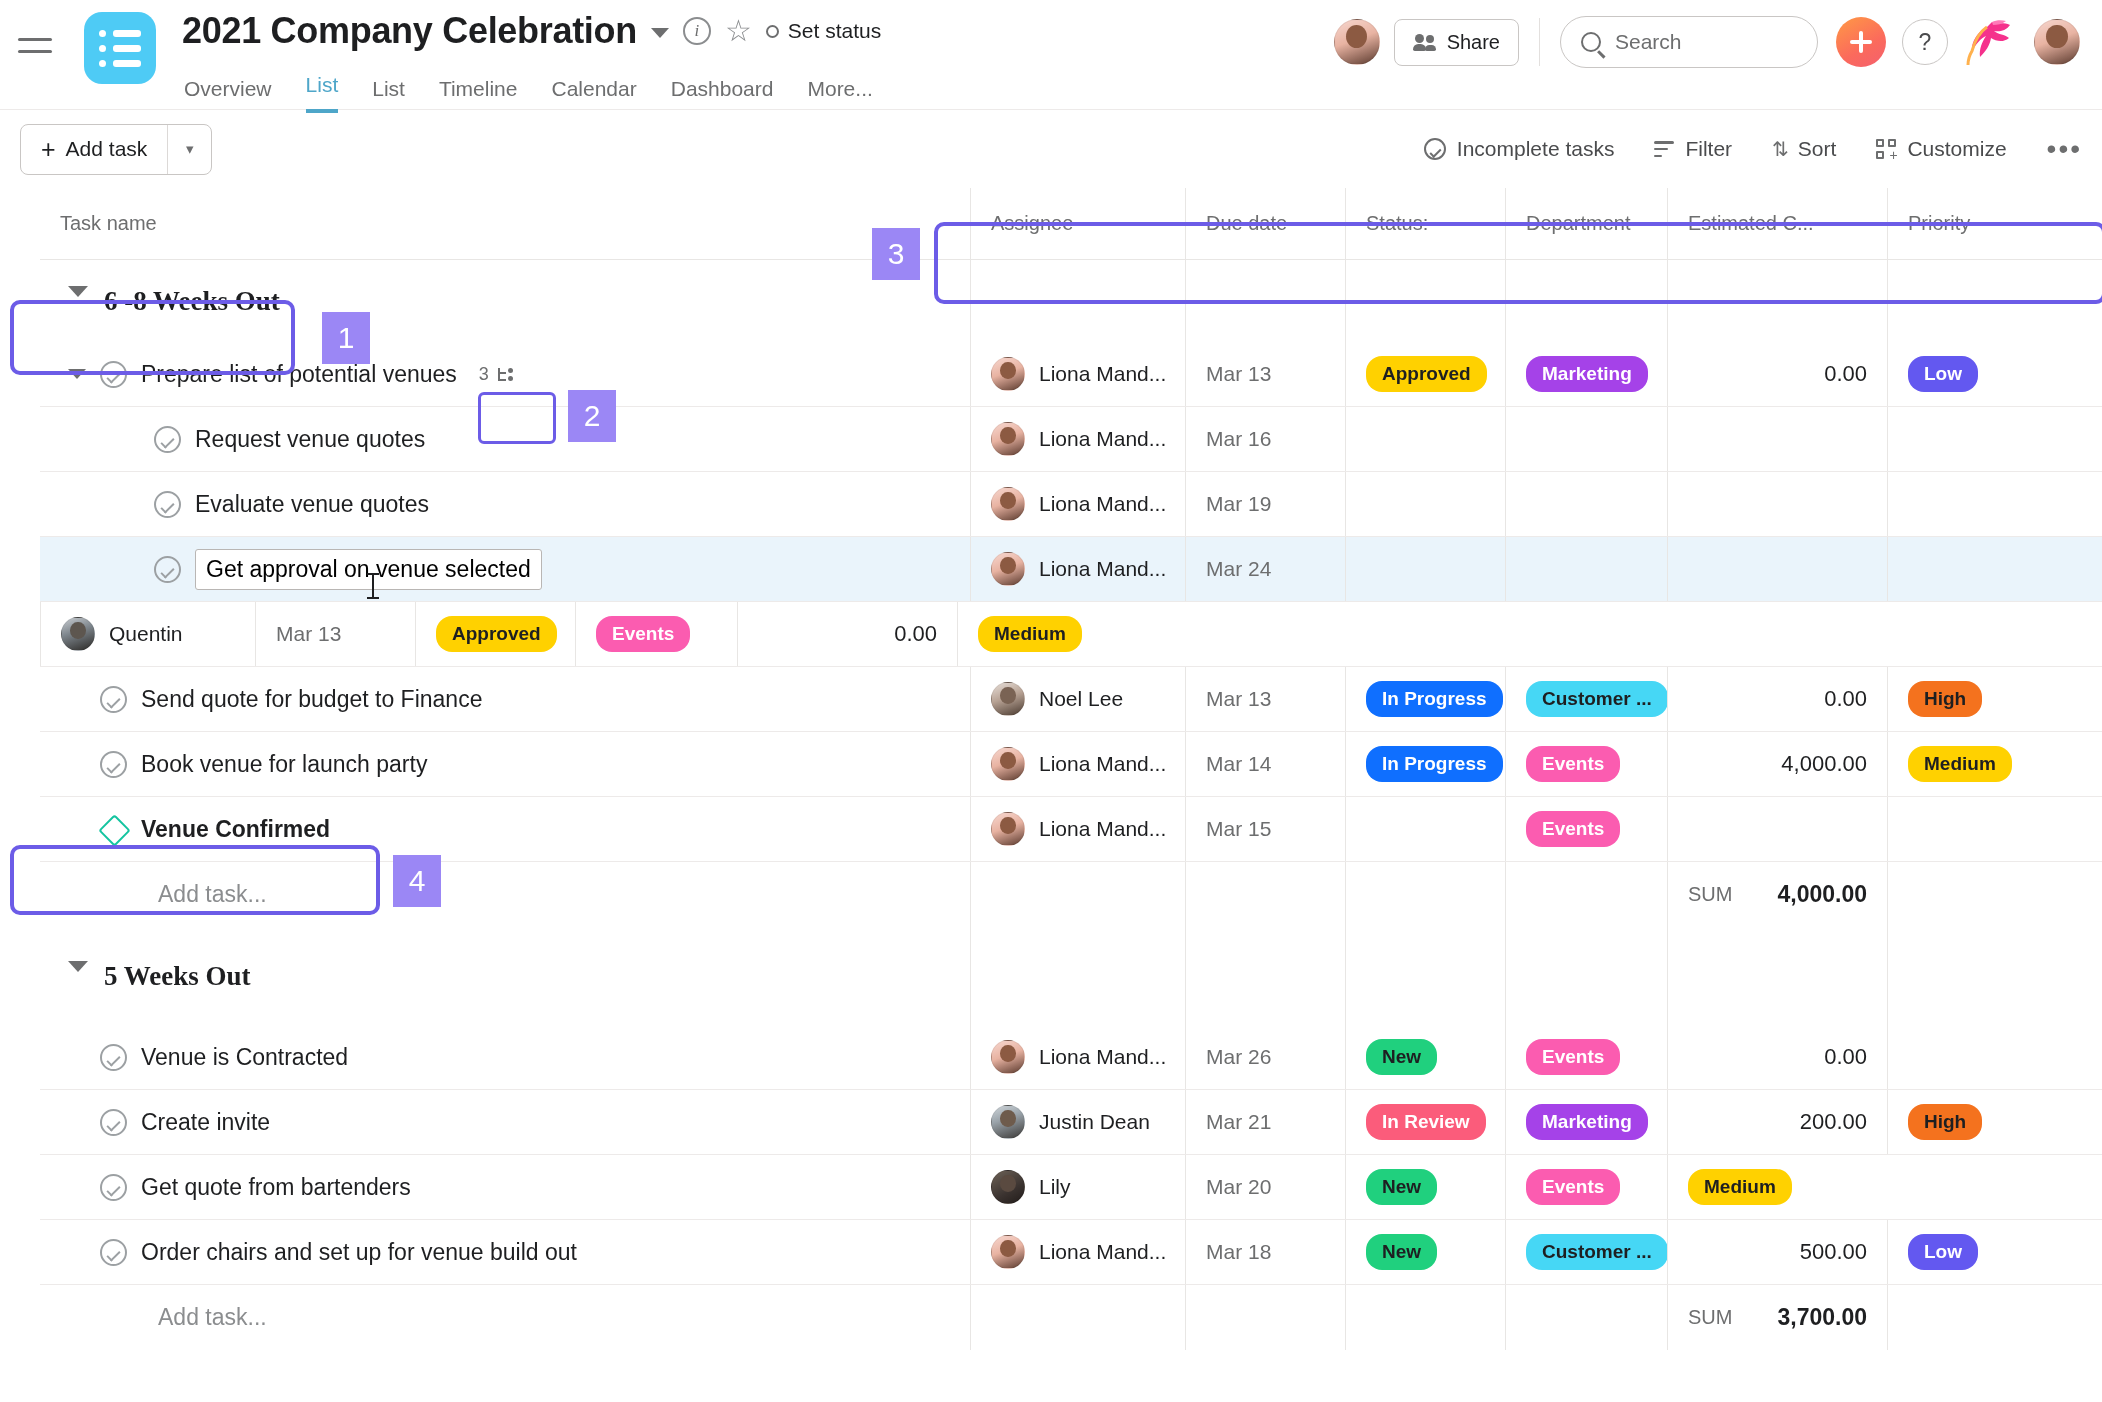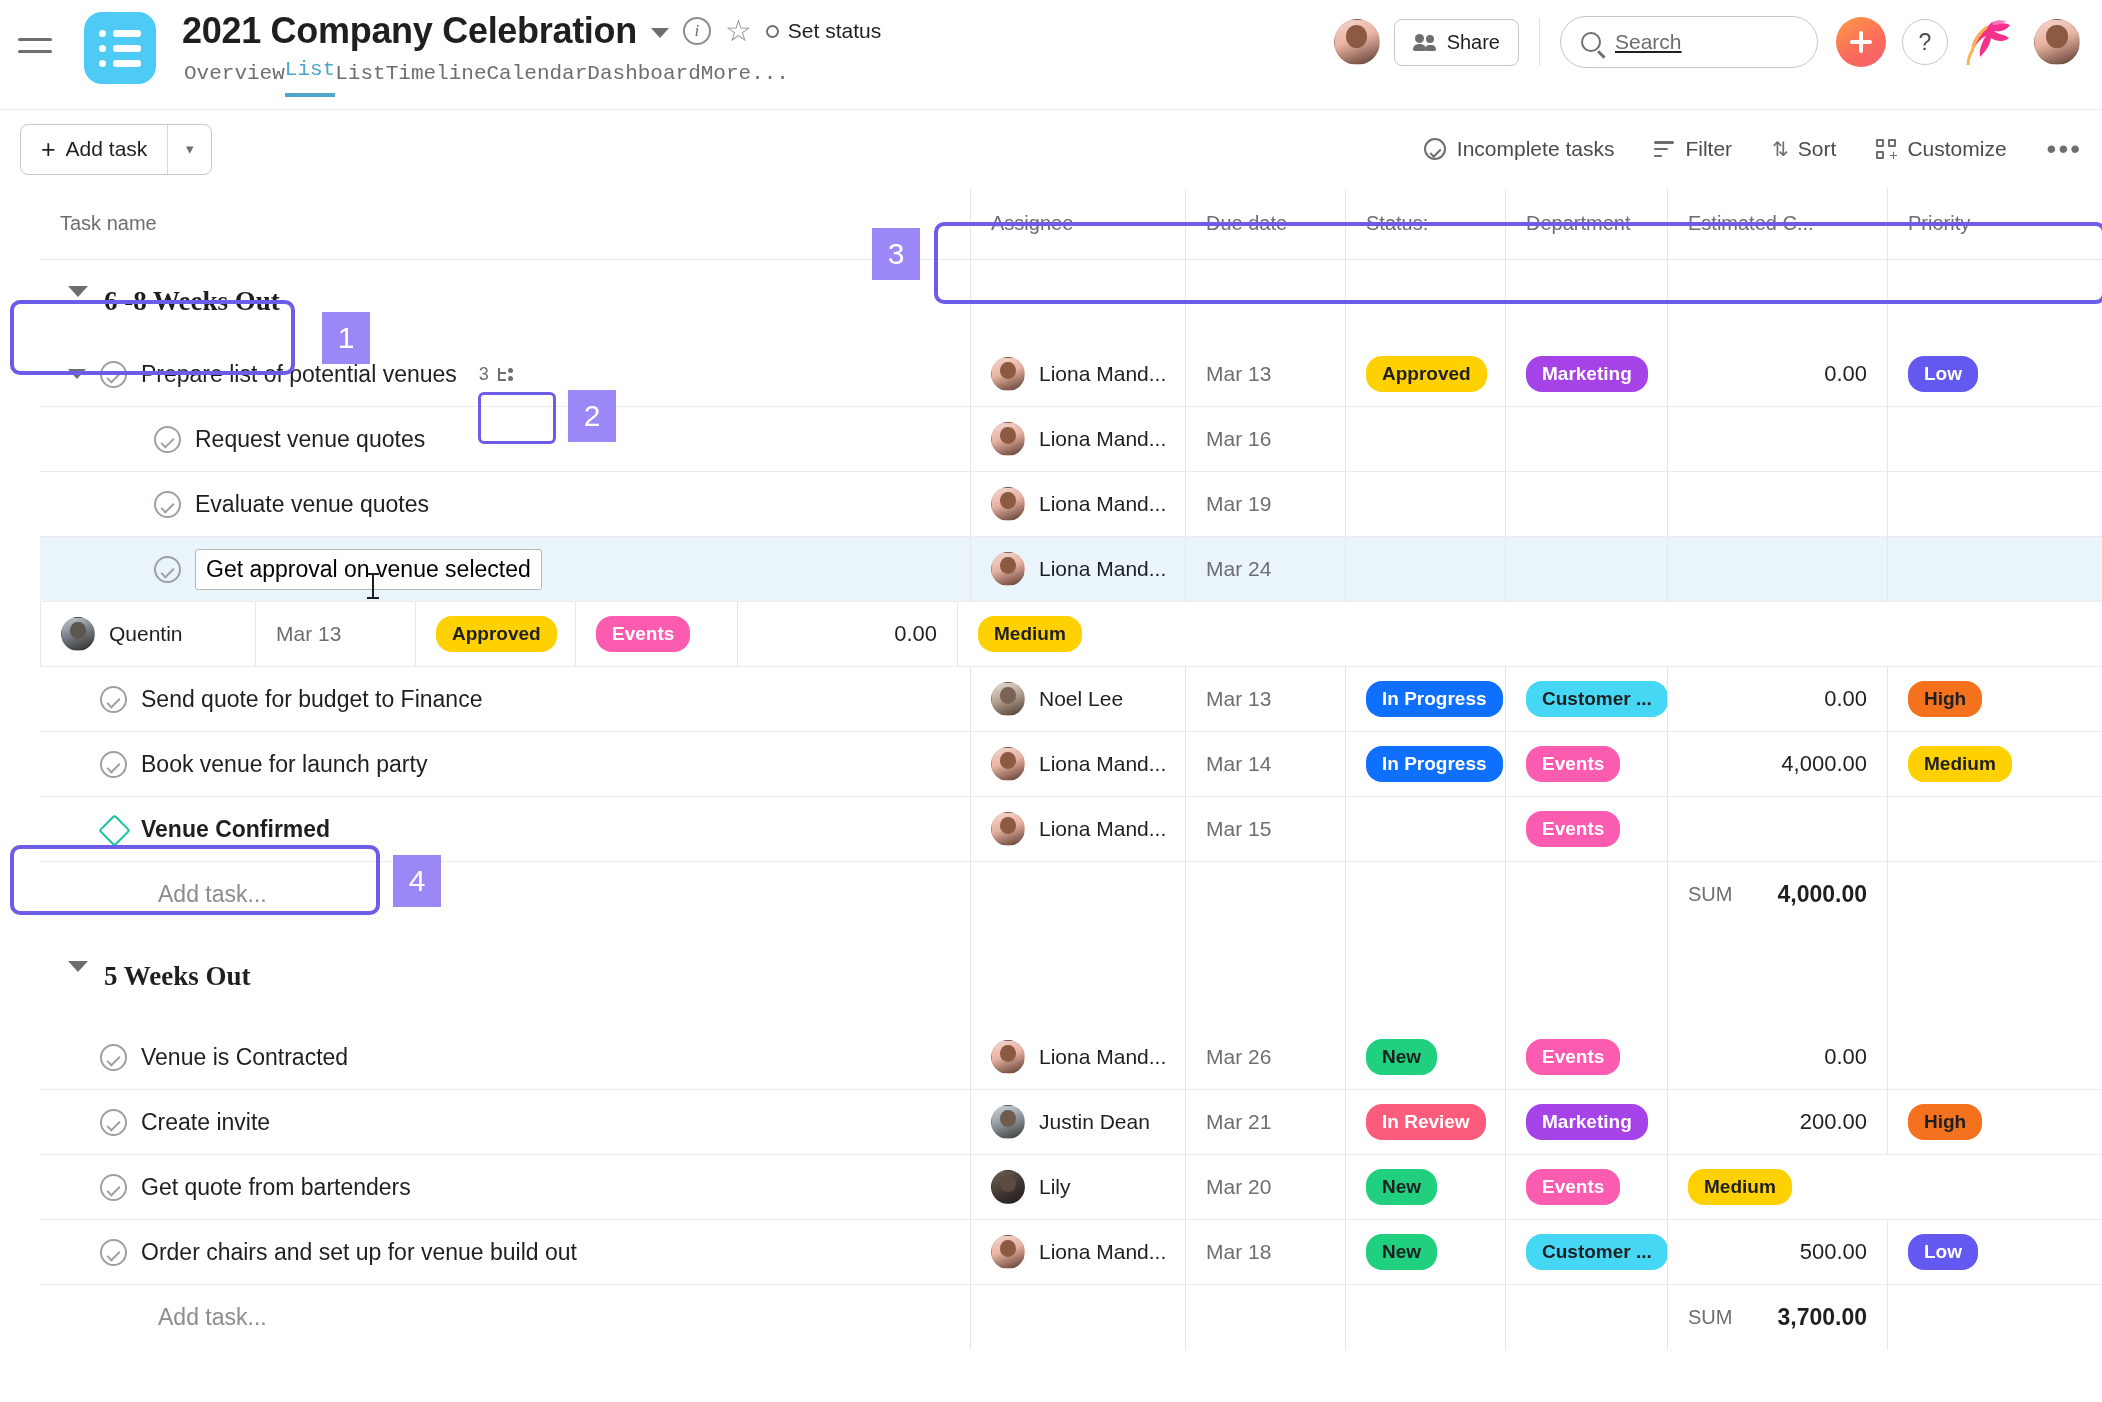--- a/index.html
+++ b/index.html
@@ -46,21 +46,21 @@
   .circ-ico {
     width: 28px; height: 28px; border-radius: 50%;
     border: 2px solid #8b8d8f; color:#6d6e6f; font-size: 17px; font-style: italic;
     font-family: "Liberation Serif", serif;
     display:flex; align-items:center; justify-content:center; cursor: pointer;
   }
   .star { font-size: 30px; color: #8b8d8f; line-height: 1; cursor: pointer; }
   .set-status { display:flex; align-items:center; gap:9px; font-size: 21px; color: #1e1f21; cursor:pointer;}
   .status-ring { width: 13px; height: 13px; border-radius: 50%; border: 2px solid #6d6e6f; }
 
-  .tabs { display: flex; align-items: flex-end; margin-top: 2px; padding-left: 2px; font-family: Liberation Mono, monospace;}
+  .tabs { display: flex; align-items: flex-end; gap: 34px; margin-top: 17px; padding-left: 2px;}
   .tab { font-size: 21px; color: #6d6e6f; padding-bottom: 12px; cursor:pointer; white-space: nowrap;}
   .tab.active { color: #4ea6c9; font-weight: 500; border-bottom: 4px solid #4ea6c9; }
 
   .topright { position: absolute; right: 22px; top: 16px; display: flex; align-items: center; gap: 0; }
   .avatar {
     width: 46px; height: 46px; border-radius: 50%; overflow: hidden; flex: none;
     background: linear-gradient(160deg,#f7d7cf 0%,#e8b3a2 45%,#5b3a2e 100%);
     position: relative; border: 1px solid rgba(0,0,0,.06);
   }
   .avatar::after{
@@ -77,21 +77,21 @@
   .people-ico i { position:absolute; background:#6d6e6f; display:block; }
   .people-ico .h1 { width: 9px; height: 9px; border-radius:50%; left: 2px; top: 0; }
   .people-ico .b1 { width: 13px; height: 7px; border-radius: 6px 6px 2px 2px; left: 0; top: 10px; }
   .people-ico .h2 { width: 8px; height: 8px; border-radius:50%; left: 13px; top: 1px; }
   .people-ico .b2 { width: 11px; height: 6px; border-radius: 5px 5px 2px 2px; left: 12px; top: 11px; }
 
   .vdiv { width:1px; height: 48px; background:#e3e0de; margin: 0 20px; }
 
   .search {
     display:flex; align-items:center; gap: 14px; width: 258px; height: 52px;
-    border: 1px solid #c9c6c4; border-radius: 26px; padding: 17px 20px; background:#fff; cursor: text; text-decoration: underline;
+    border: 1px solid #c9c6c4; border-radius: 26px; padding: 17px 20px; background:#fff; cursor: text;
   }
   .search-ico { width: 20px; height: 20px; border: 2.5px solid #6d6e6f; border-radius:50%; position:relative; flex:none;}
   .search-ico::after { content:""; position:absolute; right:-7px; bottom:-5px; width:9px; height:2.5px; background:#6d6e6f; transform: rotate(45deg);}
   .search-ph { font-size: 21px; color: #6d6e6f; }
 
   .plus-btn {
     width: 50px; height: 50px; border-radius: 50%; margin-left: 18px; cursor:pointer;
     background: linear-gradient(150deg,#ff9a45 0%,#fb6a5c 60%,#f4606e 100%);
     display:flex; align-items:center; justify-content:center; position: relative;
   }

